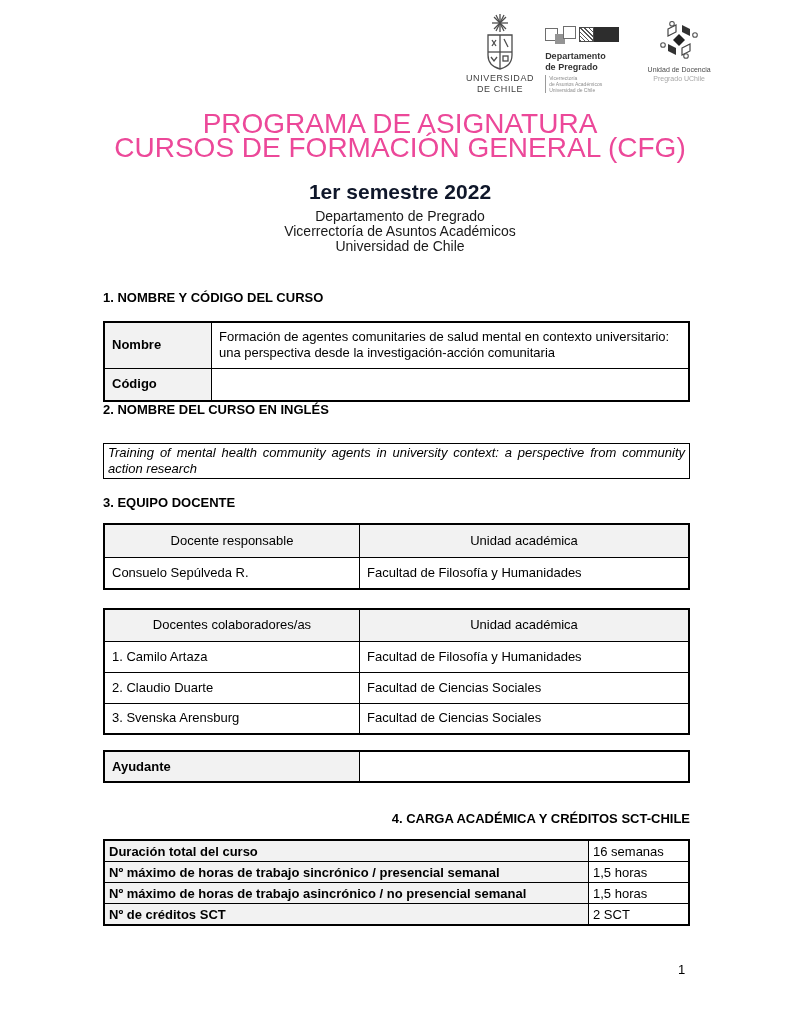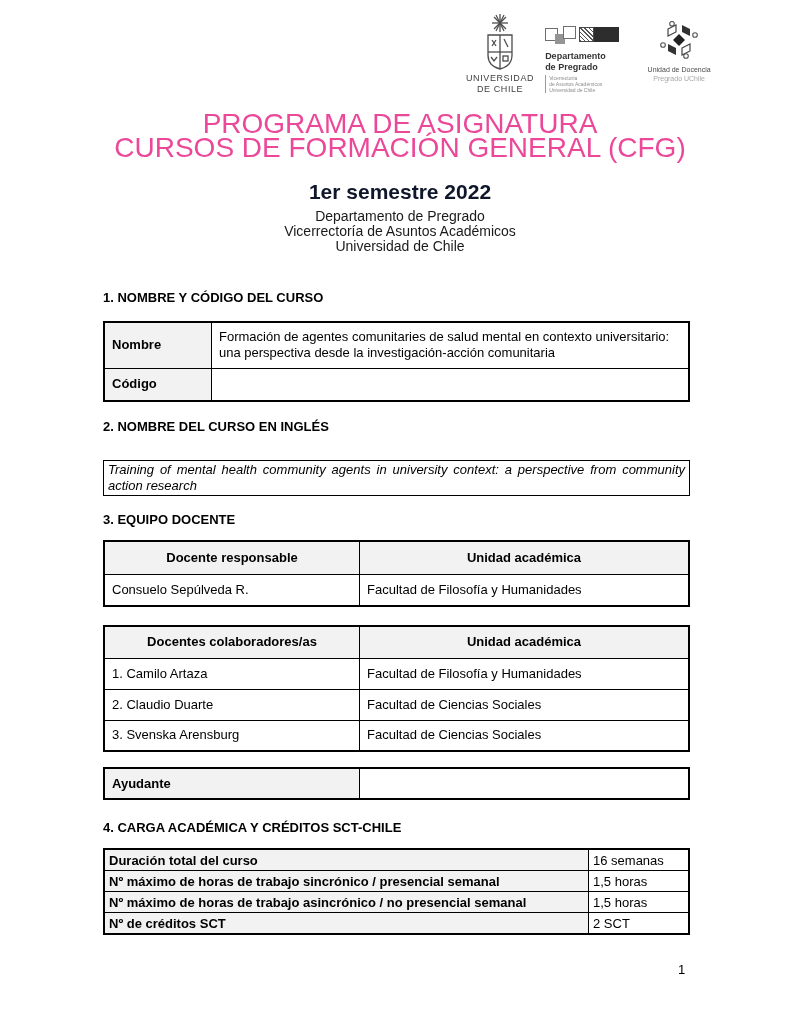--- a/index.html
+++ b/index.html
@@ -27,28 +27,28 @@
   
   .title-block{margin-top:112px;text-align:center;}
   .doc-title{font-size:28px;line-height:24px;font-weight:normal;color:#ec4899;}
   .doc-sem{font-size:21px;line-height:24px;font-weight:bold;color:#0f172a;margin-top:20px;}
   .doc-sub{font-size:14px;line-height:15px;color:#1a1a1a;}
   .doc-sub-wrap{margin-top:5px;}
   
   .content{margin-left:103px;width:587px;font-size:13px;}
   .sec-h{font-weight:bold;font-size:13px;line-height:15px;}
   .sec1-h{margin-top:36px;}
-  .sec2-h{margin-top:17px;}
+  .sec2-h{}
   .sec3-h{margin-top:16px;}
-  .sec4-h{margin-top:20px;}
+  .sec4-h{margin-top:28px;text-align:right;}
   table{border-collapse:collapse;width:587px;table-layout:fixed;}
   .tbl{border:2px solid #000;}
   .tbl td{border:1px solid #000;padding:2px 7px;vertical-align:middle;line-height:16px;font-size:13px;}
   .lbl{background:#f2f2f2;font-weight:bold;}
-  .hdr{background:#f2f2f2;font-weight:bold;text-align:center;}
+  .hdr{background:#f2f2f2;font-weight:normal;text-align:center;}
   .t-name{margin-top:16px;border-radius:10px;}
   .t-name .c1{width:92px;}
   .t-name .r1{height:46px;}
   .t-name .r2{height:33px;}
   .eng-box{margin-top:26px;border:1px solid #000;padding:1px 4px;
            font-style:italic;text-align:justify;line-height:16px;font-size:13px;}
   .t-resp{margin-top:13px;}
   .t-resp .c1,.t-coll .c1,.t-ayu .c1{width:240px;}
   .t-resp .rh{height:33px;}
   .t-resp .rd{height:32px;}

